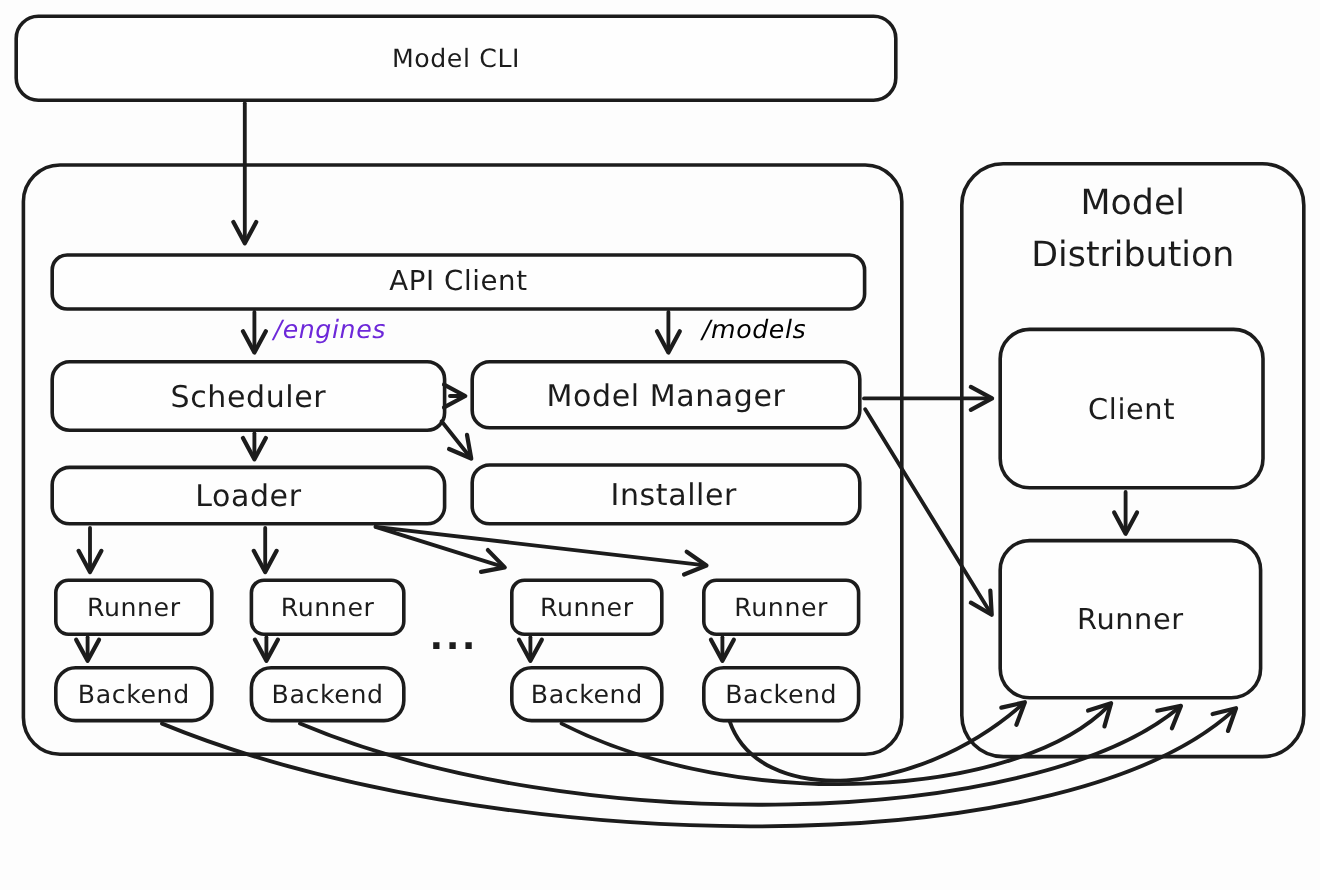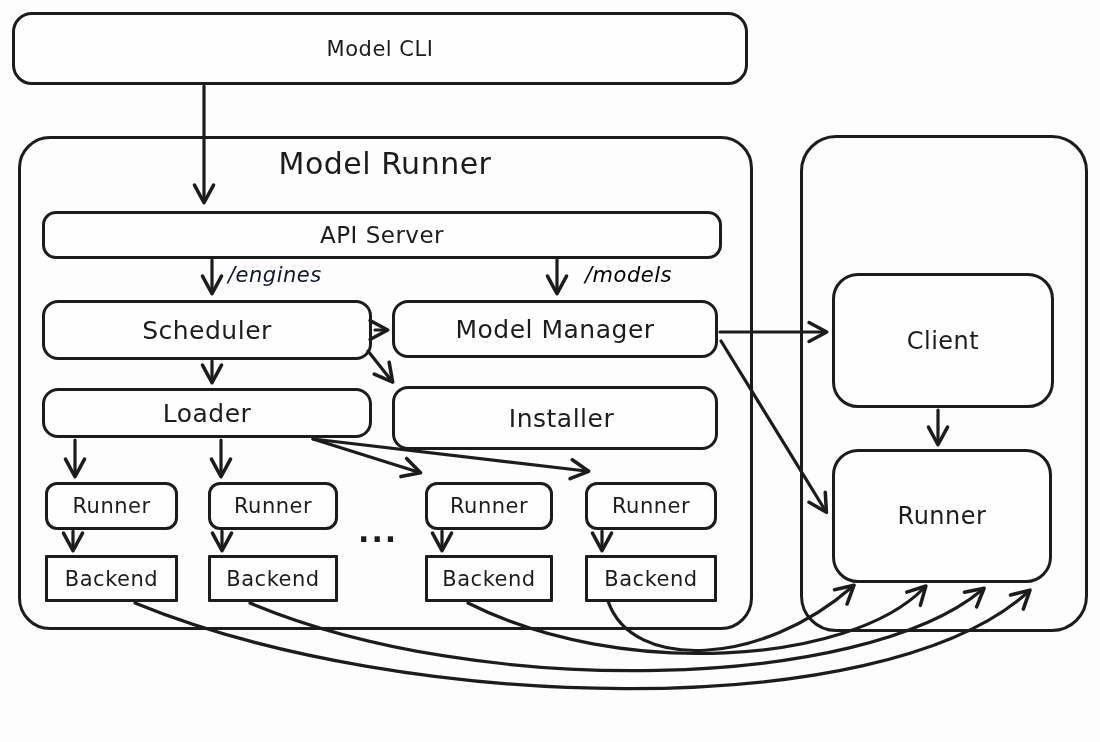--- a/index.html
+++ b/index.html
@@ -16,50 +16,49 @@
   #svg-layer{position:absolute;left:0;top:0;width:1100px;height:742px;pointer-events:none;}
 
   
   #model-cli{left:12px;top:12px;width:736px;height:73px;border-radius:20px;font-size:21px;}
   #runner-container{left:18px;top:136px;width:735px;height:494px;border-radius:32px;}
   #runner-title{position:absolute;left:250px;top:146px;width:270px;text-align:center;font-size:30px;}
   #api-server{left:42px;top:211px;width:680px;height:48px;border-radius:14px;font-size:23px;}
   #scheduler{left:42px;top:300px;width:330px;height:60px;font-size:25px;}
   #model-manager{left:392px;top:300px;width:326px;height:58px;font-size:25px;}
   #loader{left:42px;top:388px;width:330px;height:50px;font-size:25px;}
-  #installer{left:392px;top:386px;width:326px;height:64px;font-size:25px;padding-left:13px;}
+  #installer{left:392px;top:386px;width:326px;height:52px;font-size:25px;padding-left:13px;}
   .runner-box{top:482px;height:48px;border-radius:12px;font-size:21px;}
-  .backend-box{top:555px;height:47px;border-radius:1px;font-size:21px;}
+  .backend-box{top:555px;height:47px;border-radius:18px;font-size:21px;}
   #runner-1,#backend-1{left:45px;width:133px;}
   #runner-2,#backend-2{left:208px;width:130px;}
   #runner-3,#backend-3{left:425px;width:128px;}
   #runner-4,#backend-4{left:585px;width:132px;}
   #ellipsis{position:absolute;left:358px;top:514px;font-size:30px;font-weight:bold;letter-spacing:2px;}
   #dist-container{left:800px;top:135px;width:288px;height:497px;border-radius:36px;}
   #dist-title{position:absolute;left:810px;top:146px;width:268px;text-align:center;font-size:29px;line-height:44px;}
   #client{left:832px;top:273px;width:222px;height:135px;border-radius:26px;font-size:24px;text-align:right;}
   #store{left:832px;top:449px;width:220px;height:134px;border-radius:26px;font-size:24px;}
   .route-label{position:absolute;font-size:21px;letter-spacing:.5px;font-style:italic;font-weight:500;}
-  #engines-label{left:228px;top:263px;color:#0f172a;}
+  #engines-label{left:228px;top:263px;color:#6d28d9;}
   #models-label{left:585px;top:263px;color:#000000;}
 </style>
 </head>
 <body>
 
 <div id="canvas">
 
   <div class="box" id="model-cli">
     <span class="lbl">Model CLI</span>
   </div>
 
   <div class="box container-box" id="runner-container"></div>
-  <div id="runner-title" class="lbl">Model Runner</div>
 
   <div class="box" id="api-server">
-    <span class="lbl">API Server</span>
+    <span class="lbl">API Client</span>
   </div>
 
   <div id="engines-label" class="route-label">/engines</div>
   <div id="models-label" class="route-label">/models</div>
 
   <div class="box" id="scheduler">
     <span class="lbl">Scheduler</span>
   </div>
   <div class="box" id="loader">
     <span class="lbl">Loader</span>
@@ -93,20 +92,24 @@
     <span class="lbl">Backend</span>
   </div>
   <div class="box backend-box" id="backend-3">
     <span class="lbl">Backend</span>
   </div>
   <div class="box backend-box" id="backend-4">
     <span class="lbl">Backend</span>
   </div>
 
   <div class="box container-box" id="dist-container"></div>
+  <div id="dist-title">
+    <div>Model</div>
+    <div>Distribution</div>
+  </div>
 
   <div class="box" id="client">
     <span class="lbl">Client</span>
   </div>
   <div class="box" id="store">
     <span class="lbl">Runner</span>
   </div>
 
   <svg id="svg-layer" viewBox="0 0 1100 742">
     <defs>

